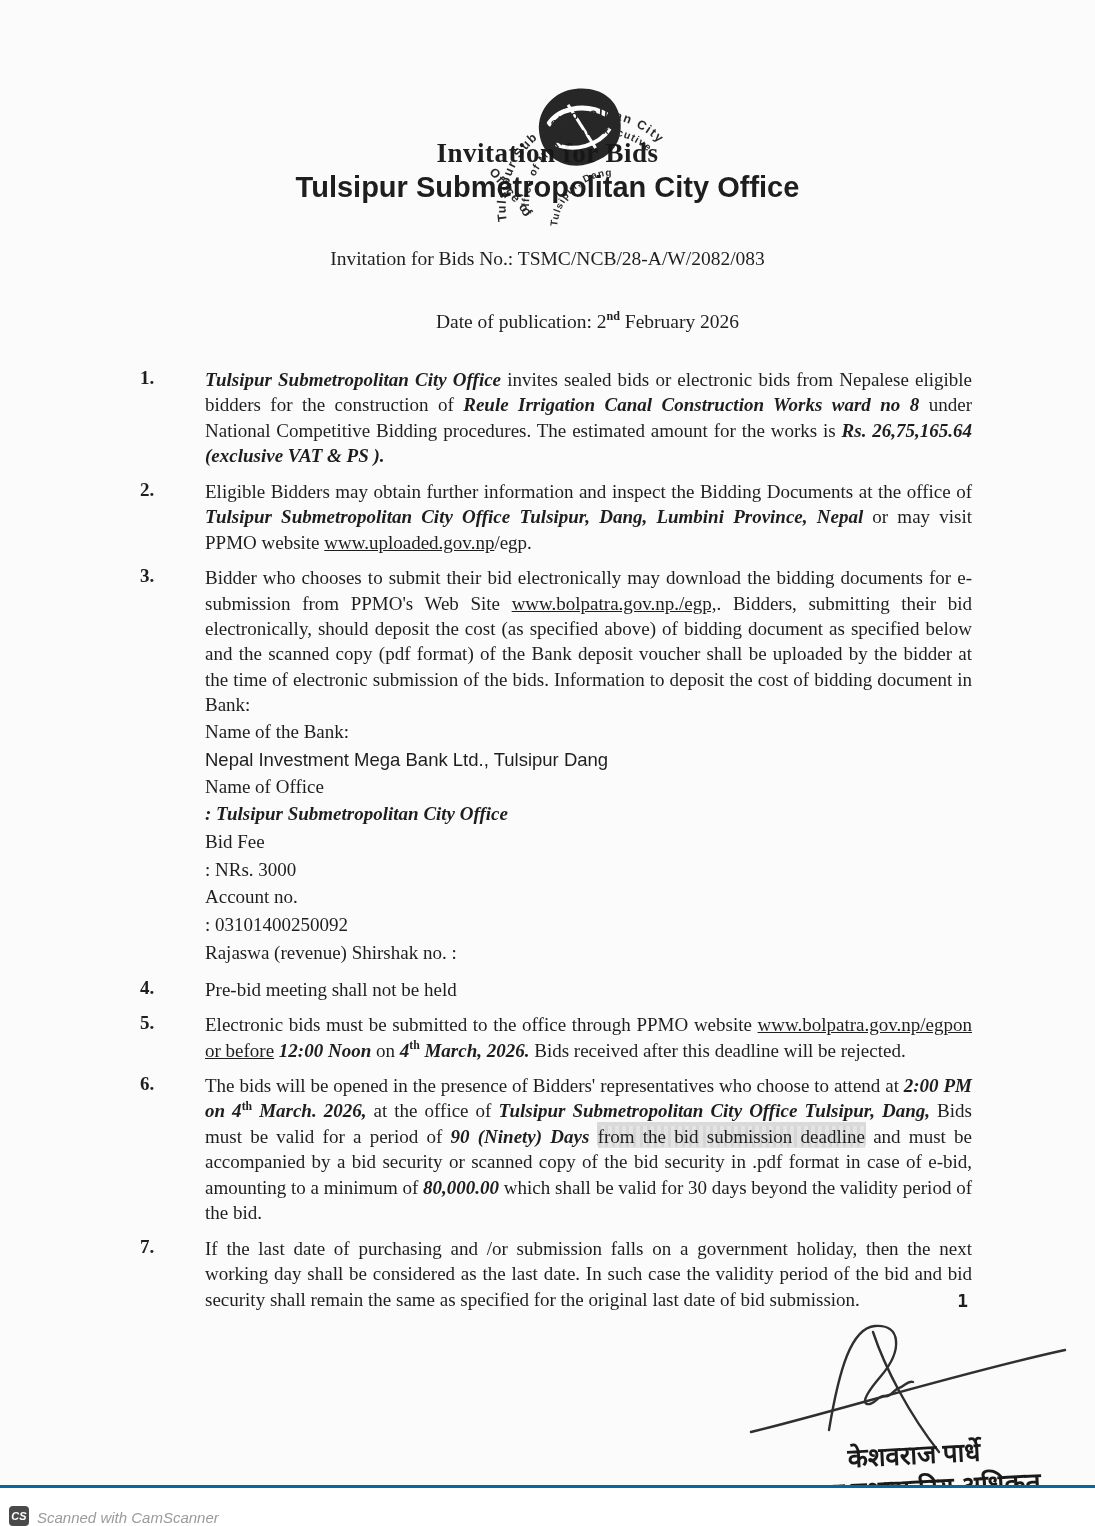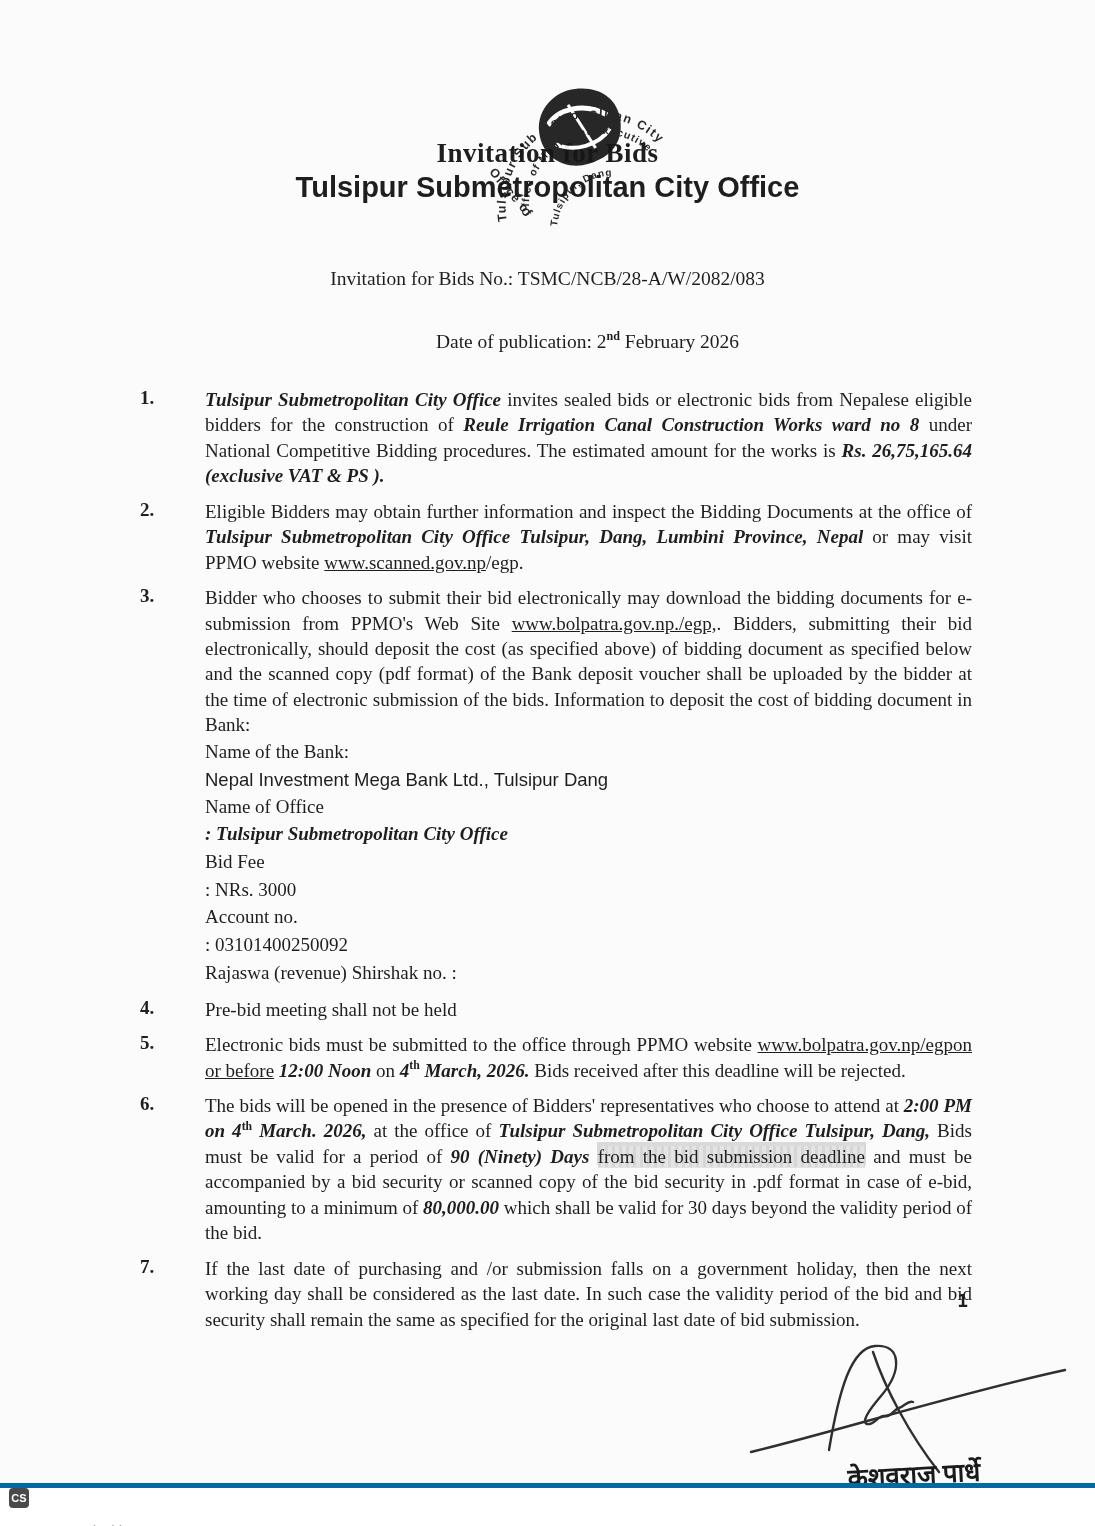--- a/index.html
+++ b/index.html
@@ -10,21 +10,21 @@
     background:#fcfbfb;
     overflow:hidden;
     font-family:"Liberation Serif", serif;
     color:#1e1e1e;
   }
   
   .header{position:relative; padding-top:138px; text-align:center;}
   .doc-title{font-size:27px; font-weight:bold; font-family:"Liberation Serif", serif; letter-spacing:.5px; line-height:1.15;}
   .doc-office{font-size:29px; font-weight:bold; font-family:"Liberation Sans", sans-serif; line-height:1.15; margin-top:2px;}
   .doc-addr{font-size:22px; font-weight:bold; font-family:"Liberation Sans", sans-serif; line-height:1.2; margin-top:2px;}
-  .ref-line{margin-top:64px; text-align:center; font-size:19.5px;}
+  .ref-line{margin-top:44px; text-align:center; font-size:19.5px;}
   .pub-line{margin-top:39px; text-align:center; font-size:19.5px; padding-left:80px;}
   
   .stamp{position:absolute; left:472px; top:62px; width:235px; height:235px;
          transform:rotate(-12deg); opacity:.92; pointer-events:none;}
   .stamp text{font-family:"Liberation Sans", sans-serif; font-weight:bold; fill:#181818;}
   
   .content{padding:34px 123px 0 140px;}
   .item{display:flex; margin-bottom:10px;}
   .item .num{flex:none; width:65px; font-size:19px; font-weight:bold;}
   .item .body{flex:1; font-size:19px; line-height:1.34; text-align:justify;}
@@ -45,21 +45,21 @@
   .sig-area{position:relative; height:215px;}
   .sig-svg{position:absolute; right:-18px; top:-12px;}
   .sig-name{position:absolute; right:15px; top:118px; width:330px; text-align:center;
             transform:rotate(-3deg); font-weight:bold; color:#1a1a1a;}
   .sig-name .line1{font-size:26px; line-height:1.25;}
   .sig-name .line2{font-size:27px; line-height:1.25;}
   
   .page-num{position:absolute; top:1290px; right:127px; font-size:18px; font-weight:bold;
             font-family:"DejaVu Sans Mono", monospace;}
   .scan-footer{position:absolute; left:0; bottom:0; width:100%; height:38px; background:#ffffff;
-               display:flex; align-items:flex-start; border-top:5px solid #0369a1;}
+               display:flex; align-items:flex-end; border-top:3px solid #0369a1;font-style:italic;}
   .cs-badge{margin-left:9px; width:20px; height:20px; background:#4a4a4a; color:#fff;
             border-radius:4px; font-family:"Liberation Sans", sans-serif; font-size:11px;
             font-weight:bold; display:flex; align-items:center; justify-content:center;}
   .scan-text{margin-left:8px; font-family:"Liberation Sans", sans-serif; font-size:15px; color:#9b9b9b;margin-top:34px;}
 </style>
 </head>
 <body>
 
 <div class="page">
 
@@ -99,21 +99,21 @@
   <div class="content">
       <div class="item">
         <span class="num">1.</span>
         <div class="body">
           <p><span class="r-bi">Tulsipur Submetropolitan City Office</span><span class="r-n"> invites sealed bids or electronic bids from Nepalese eligible bidders for the construction of </span><span class="r-bi">Reule Irrigation Canal Construction Works ward no 8</span><span class="r-n"> under National Competitive Bidding procedures. The estimated amount for the works is </span><span class="r-bi">Rs. 26,75,165.64 (exclusive VAT &amp; PS ).</span></p>
         </div>
       </div>
       <div class="item">
         <span class="num">2.</span>
         <div class="body">
-          <p><span class="r-n">Eligible Bidders may obtain further information and inspect the Bidding Documents at the office of </span><span class="r-bi">Tulsipur Submetropolitan City Office Tulsipur, Dang, Lumbini Province, Nepal</span><span class="r-n"> or may visit PPMO website </span><span class="r-u">www.scanned.gov.np</span><span class="r-n">/egp.</span></p>
+          <p><span class="r-n">Eligible Bidders may obtain further information and inspect the Bidding Documents at the office of </span><span class="r-bi">Tulsipur Submetropolitan City Office Tulsipur, Dang, Lumbini Province, Nepal</span><span class="r-n"> or may visit PPMO website </span><span class="r-u">www.uploaded.gov.np</span><span class="r-n">/egp.</span></p>
         </div>
       </div>
       <div class="item">
         <span class="num">3.</span>
         <div class="body">
           <p><span class="r-n">Bidder who chooses to submit their bid electronically may download the bidding documents for e-submission from PPMO's Web Site </span><span class="r-u">www.bolpatra.gov.np./egp,</span><span class="r-n">. Bidders, submitting their bid electronically, should deposit the cost (as specified above) of bidding document as specified below and the scanned copy (pdf format) of the Bank deposit voucher shall be uploaded by the bidder at the time of electronic submission of the bids. Information to deposit the cost of bidding document in Bank:</span></p>
           <div class="bank-row">
             <span class="bank-label">Name of the Bank: </span>
             <span class="v-sans">Nepal Investment Mega Bank Ltd., Tulsipur Dang</span>
           </div>

